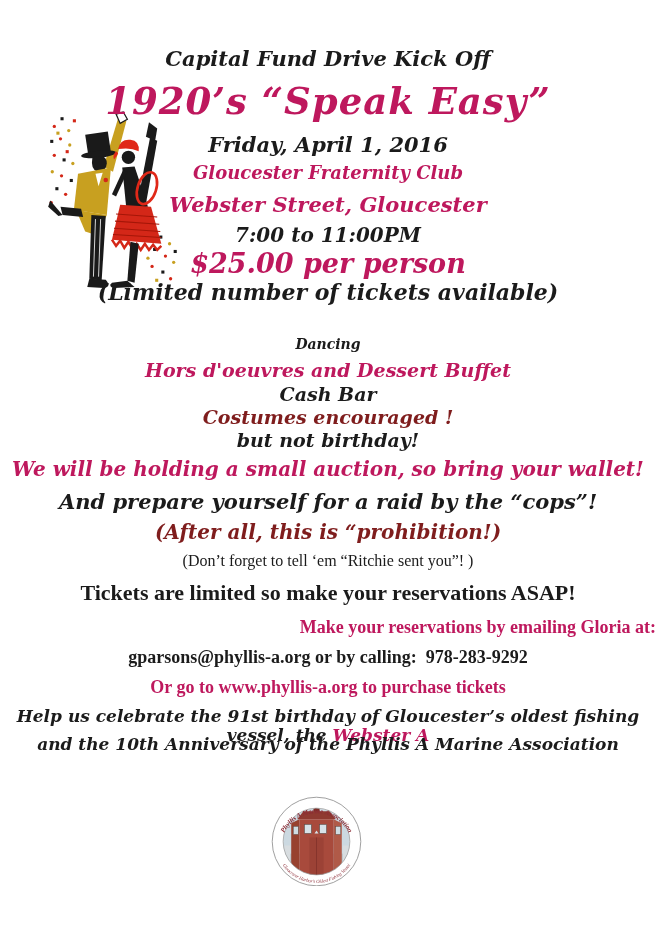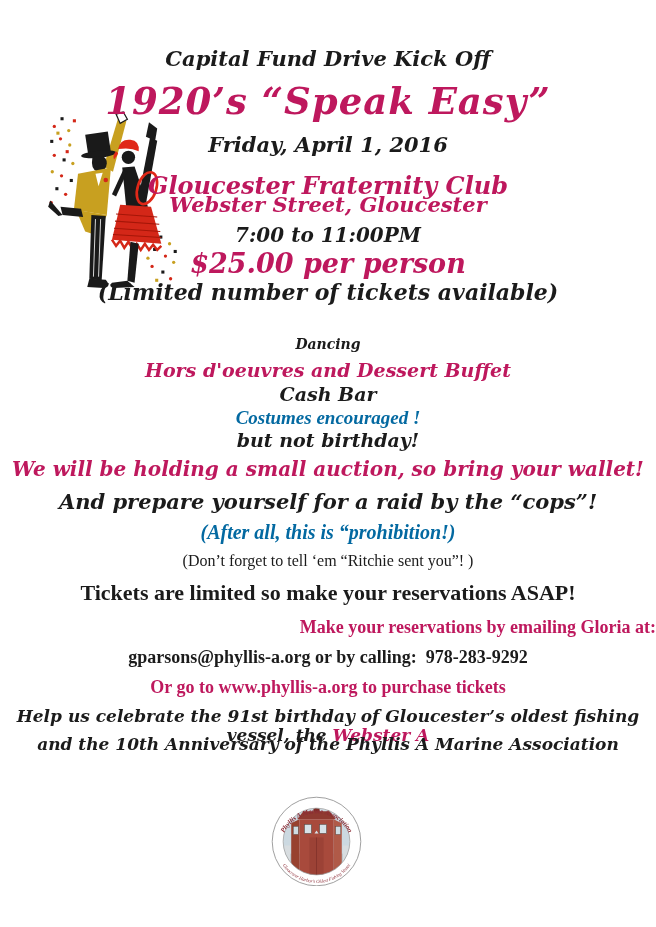--- a/index.html
+++ b/index.html
@@ -5,21 +5,21 @@
   html,body { margin:0; padding:0; background:#ffffff; }
   .page {
     position:relative; width:656px; height:927px; background:#ffffff;
     overflow:hidden; font-family:"DejaVu Serif", serif;
   }
   .line { position:absolute; left:0; width:100%; text-align:center; line-height:1.12; white-space:pre-wrap; }
   .script { font-family:"DejaVu Serif", serif; font-style:italic; font-weight:600; }
   .serif  { font-family:"Liberation Serif", serif; font-style:normal; }
   .b      { font-weight:bold; }
   .red    { color:#be185d; }
-  .gold   { color:#0369a1;font-family:Liberation Serif, serif; }
+  .gold   { color:#7f1d1d; }
   .black  { color:#1b1b1b; }
   .left   { text-align:right; padding-left:45px; box-sizing:border-box; }
   .dancers { position:absolute; left:48px; top:110px; width:132px; height:178px; }
   .logo    { position:absolute; left:271px; top:795px; width:91px; height:91px; }
 </style>
 </head>
 <body>
 
 <div class="page">
 
@@ -89,21 +89,21 @@
       <path d="M 66 101 L 106 104 M 65 108 L 108 111 M 64 115 L 109 118 M 63 121 L 110 124" stroke="#A51608" stroke-width="1"></path>
       <path d="M 62 126 l4 6 l4 -5 l4 7 l4 -6 l4 7 l4 -5 l4 6 l4 -6 l4 6 l4 -5 l4 5 l4 -4" fill="none" stroke="#D42718" stroke-width="2.4"></path>
       <polygon points="80,128 88,130 84,168 77,166" fill="#1a1a1a"></polygon>
       <path d="M 77 166 L 62 168 Q 58 172 64 173 L 84 172 Z" fill="#1a1a1a"></path>
     </g>
   </svg>
 
   <div class="line script black" style="top:47px; font-size:21px">Capital Fund Drive Kick Off</div>
   <div class="line script b red" style="top:81px; font-size:37px; letter-spacing:1px">1920’s “Speak Easy”</div>
   <div class="line script black" style="top:133px; font-size:21px">Friday, April 1, 2016</div>
-  <div class="line script red" style="top:173px; font-size:24px">Gloucester Fraternity Club</div>
+  <div class="line script red" style="top:163px; font-size:18px">Gloucester Fraternity Club</div>
   <div class="line script red" style="top:193px; font-size:21px">Webster Street, Gloucester</div>
   <div class="line script black" style="top:224px; font-size:20px">7:00 to 11:00PM</div>
   <div class="line script b red" style="top:249px; font-size:27px">$25.00 per person</div>
   <div class="line script black" style="top:280px; font-size:22px">(Limited number of tickets available)</div>
 
   <div class="line script black" style="top:337px; font-size:14px">Dancing</div>
   <div class="line script b red" style="top:360px; font-size:19px">Hors d'oeuvres and Dessert Buffet</div>
   <div class="line script black" style="top:384px; font-size:19px">Cash Bar</div>
   <div class="line script b gold" style="top:407px; font-size:19px">Costumes encouraged !</div>
   <div class="line script black" style="top:430px; font-size:19px">but not birthday!</div>

